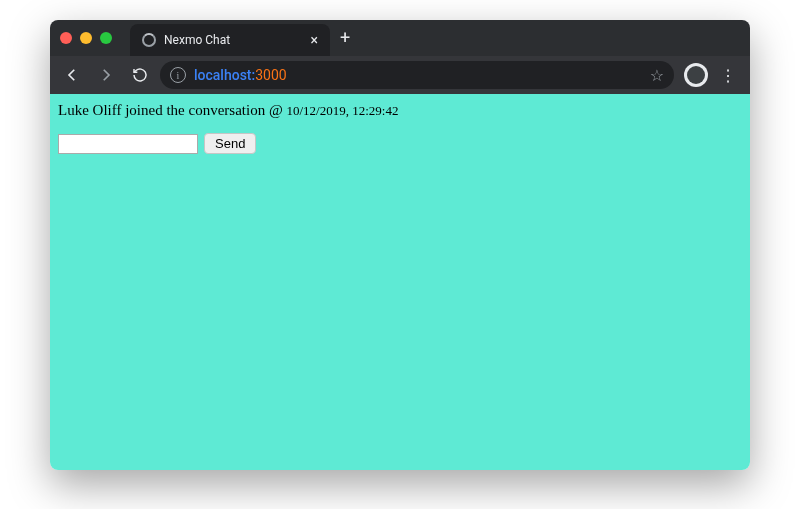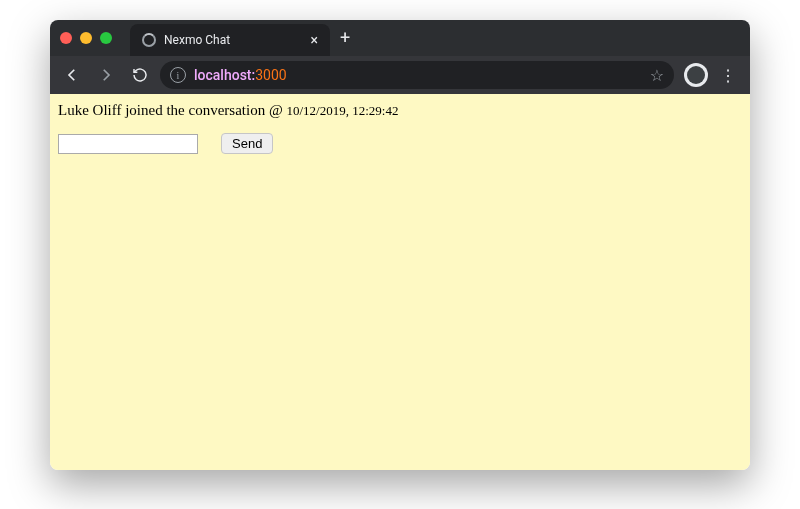--- a/index.html
+++ b/index.html
@@ -114,21 +114,21 @@
       height: 16px;
       border: 1.5px solid #9aa0a6;
       border-radius: 50%;
       display: flex;
       align-items: center;
       justify-content: center;
       font-size: 10px;
       color: #9aa0a6;
       font-family: Georgia, serif;
     }
-    .url-host { color: #f0abfc; font-weight: 500; }
+    .url-host { color: #3b82f6; font-weight: 500; }
     .url-port { color: #f97316; }
     .star-icon {
       margin-left: auto;
       color: #9aa0a6;
       font-size: 16px;
     }
     .avatar {
       width: 24px;
       height: 24px;
       border-radius: 50%;
@@ -146,35 +146,35 @@
       border-radius: 50%;
     }
     .menu-dots {
       color: #e8eaed;
       font-size: 16px;
       margin: 0 6px;
       cursor: pointer;
     }
     .content {
       flex: 1;
-      background: #fef9c3;
+      background: #5eead4;
       padding: 8px;
       font-family: "Times New Roman", Times, serif;
     }
     .message-line {
       font-size: 15px;
       color: #000;
       margin-bottom: 14px;
     }
     .message-time {
       font-size: 13px;
     }
     .input-row {
       display: flex;
-      gap: 23px;
+      gap: 6px;
       align-items: center;
     }
     .text-input {
       width: 140px;
       height: 20px;
       border: 1px solid #aaa;
       background: #fff;
       font-size: 13px;
       padding: 1px 3px;
     }

